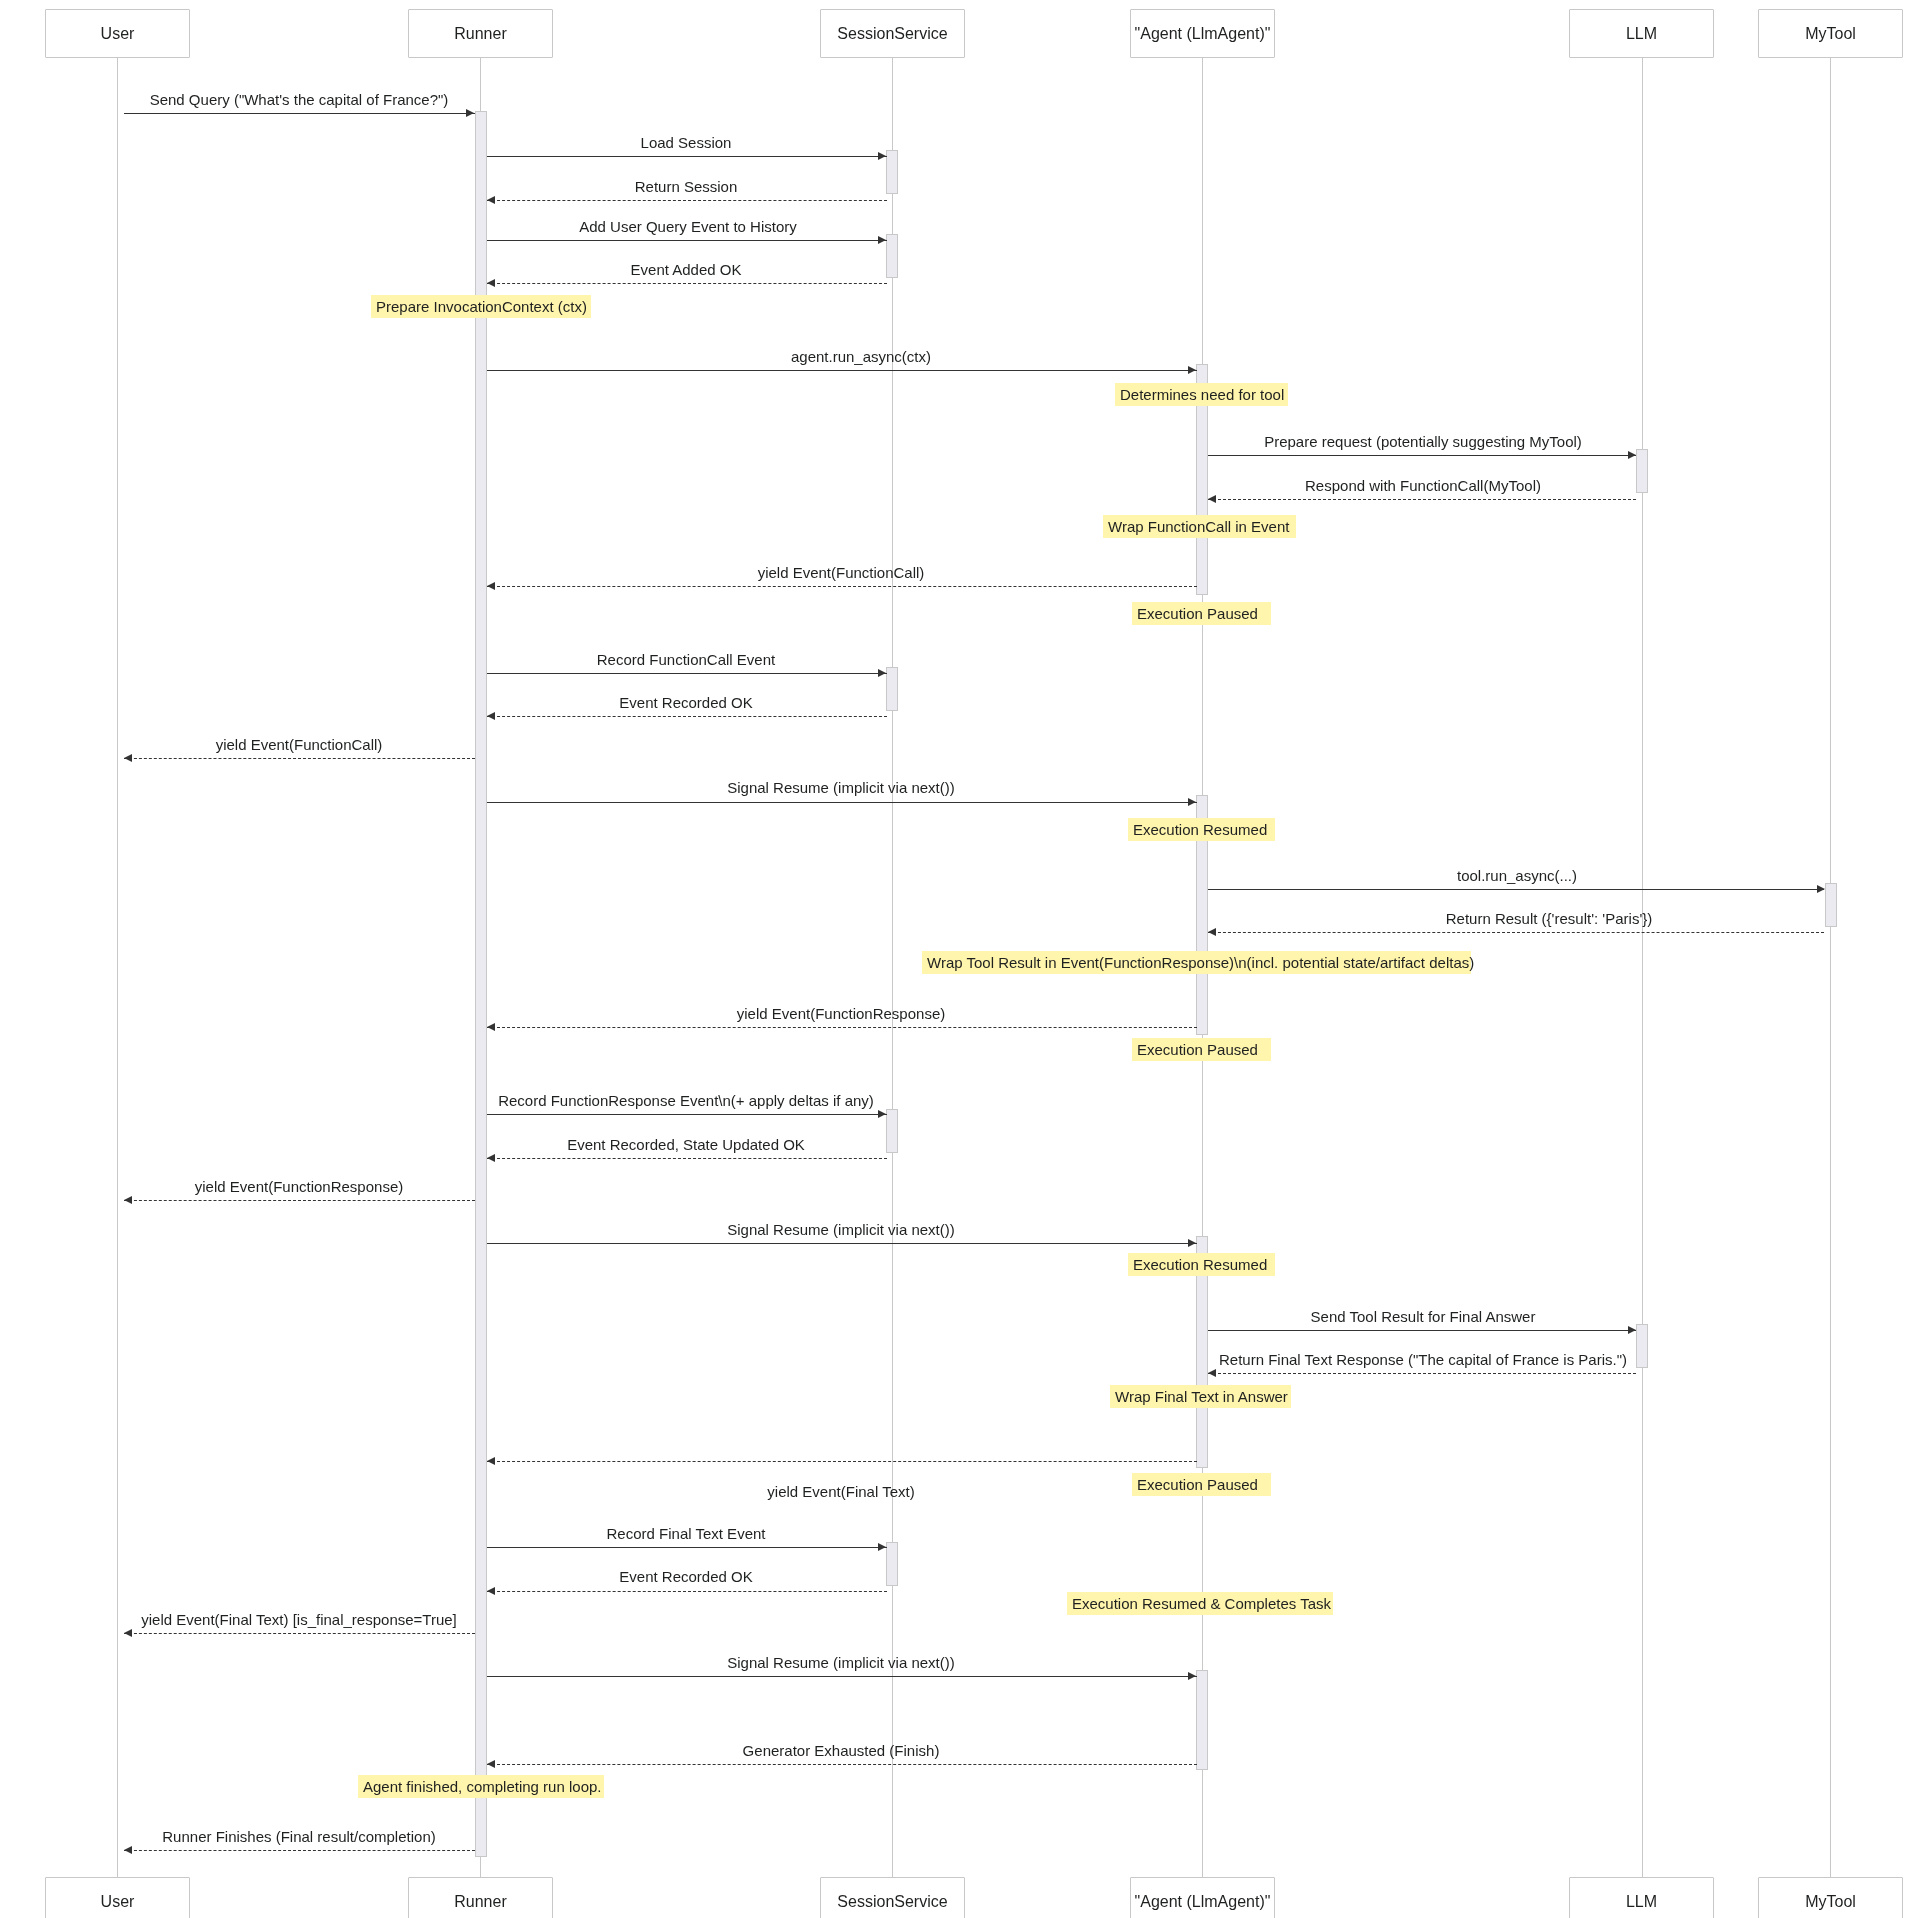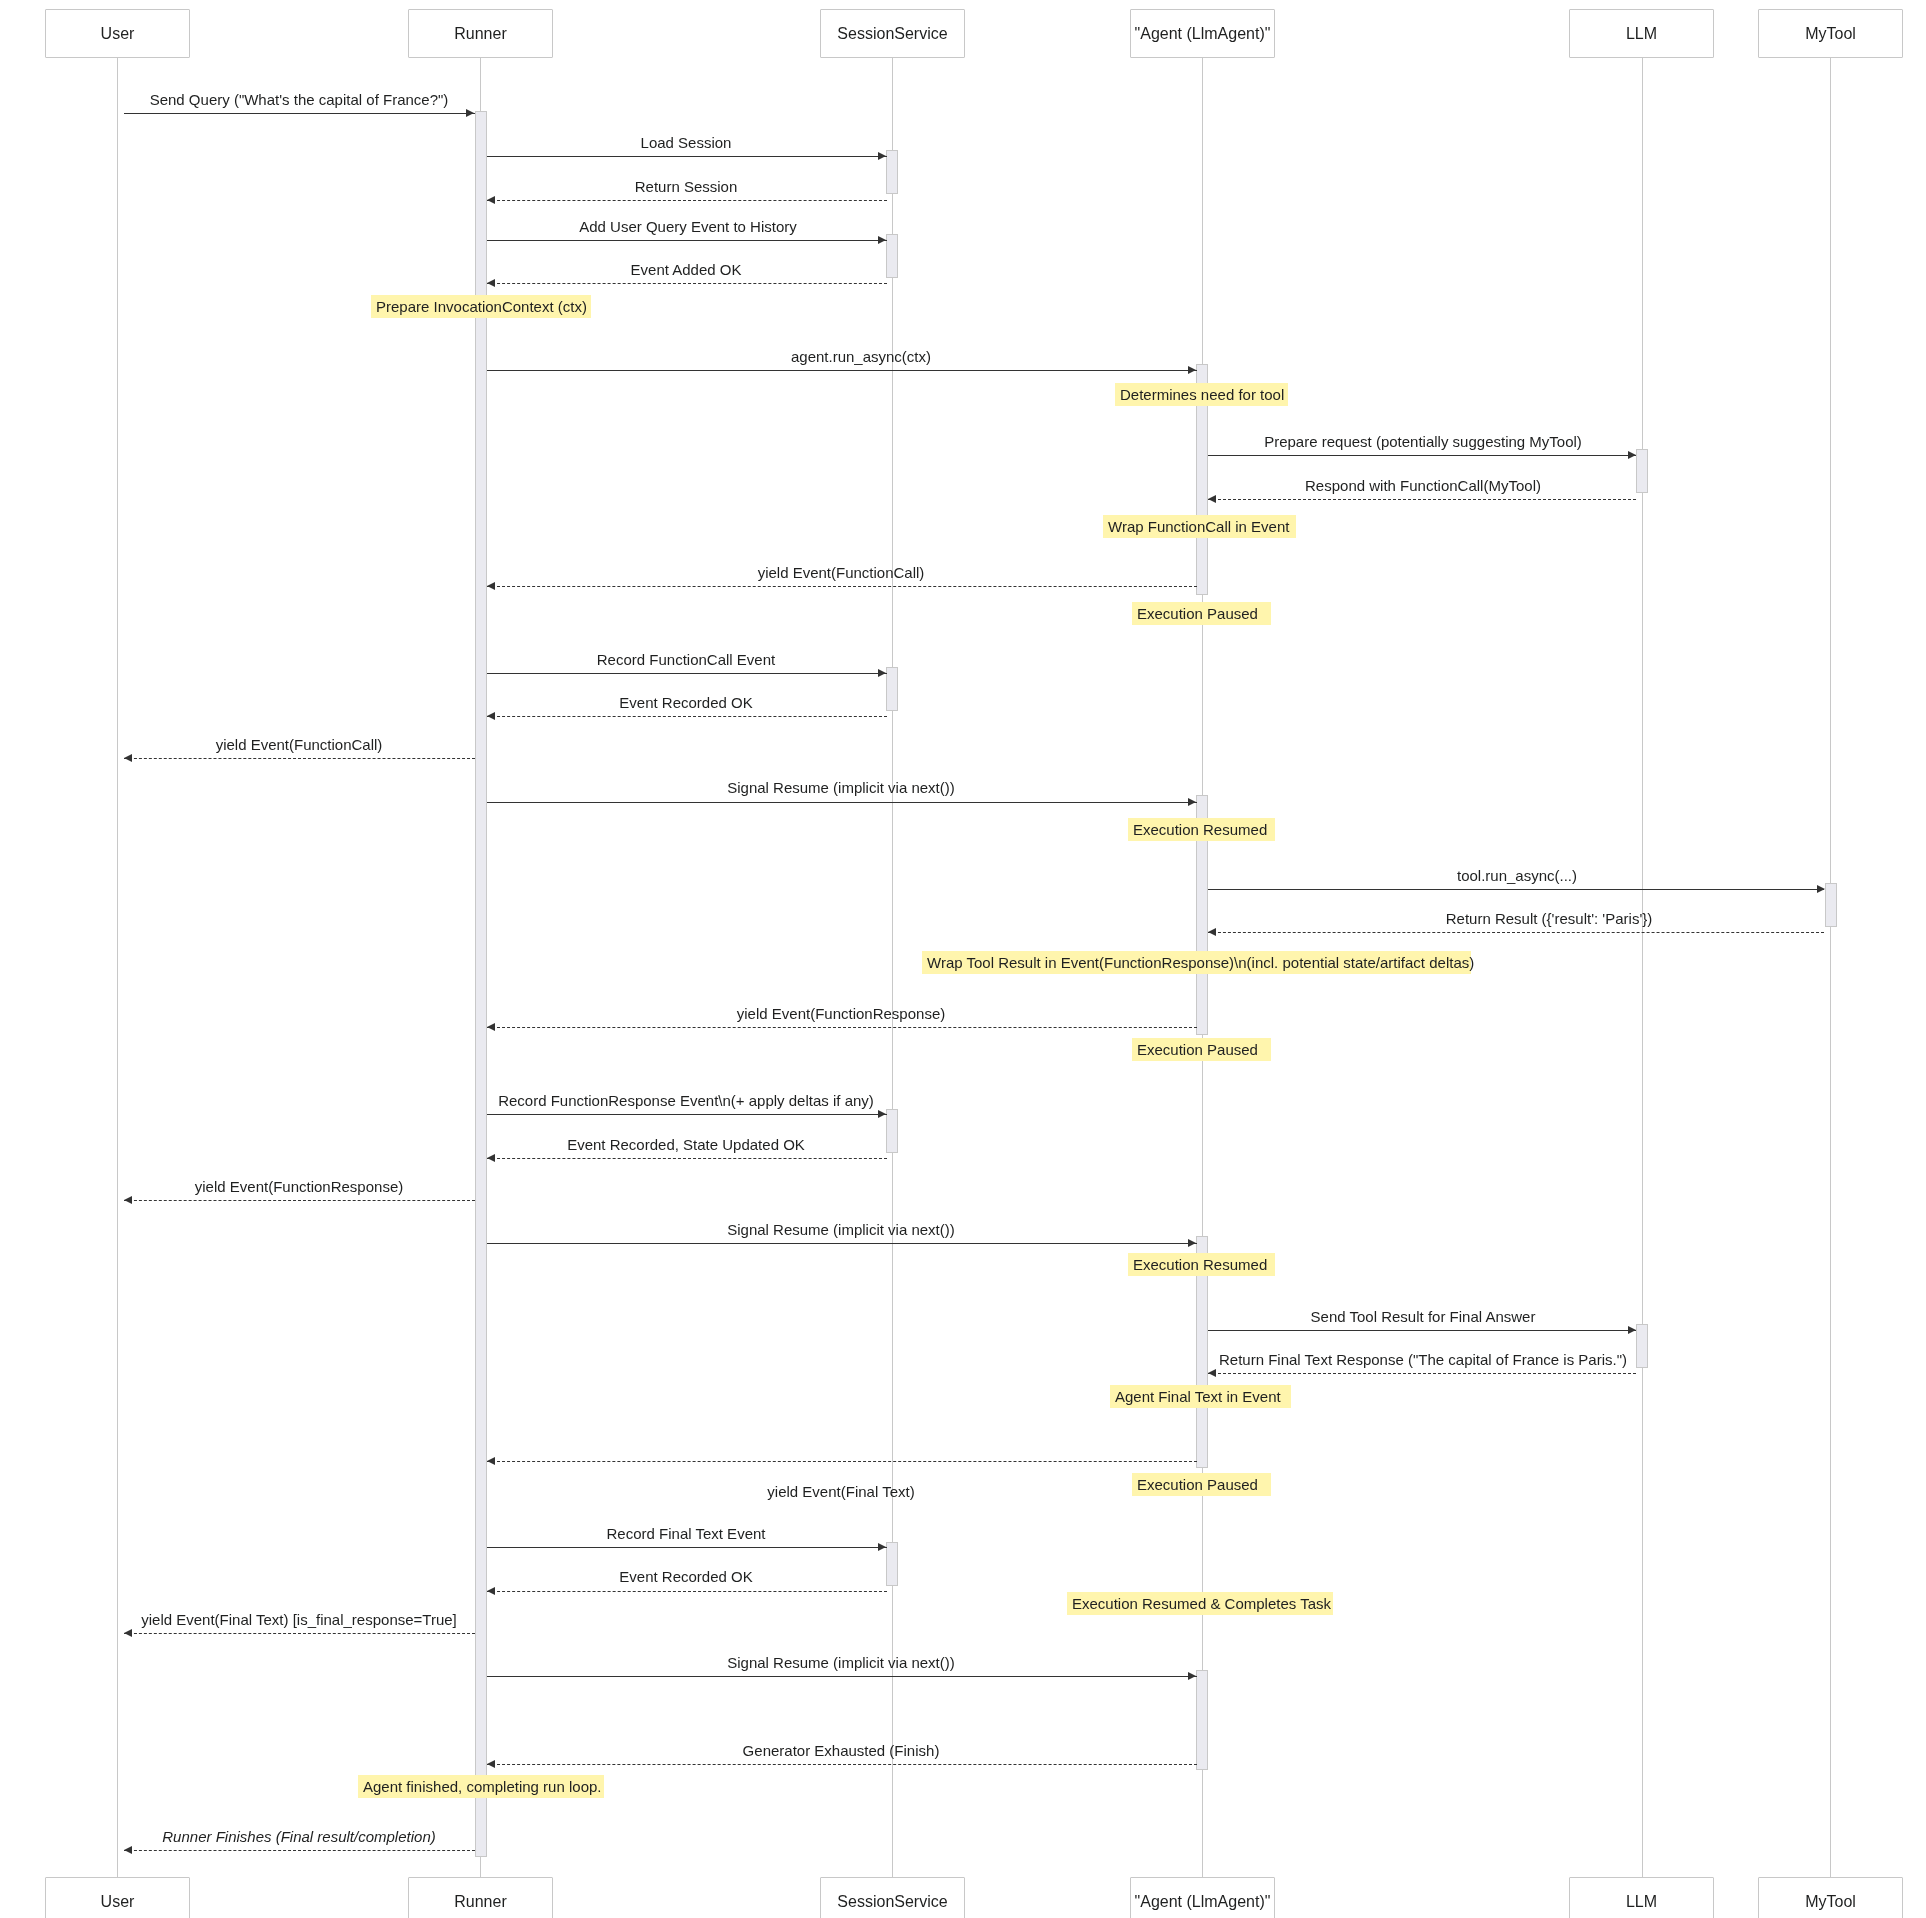--- a/index.html
+++ b/index.html
@@ -224,27 +224,27 @@
     <div class="arrowhead left" style="top: 1629px; left: 124px;"></div>
     <div class="msg-label" style="left: 299px; top: 1611px;">yield Event(Final Text) [is_final_response=True]</div>
     <div class="msg-line" style="left: 487px; top: 1676px; width: 710px;"></div>
     <div class="arrowhead right" style="top: 1672px; left: 1188px;"></div>
     <div class="msg-label" style="left: 841px; top: 1654px;">Signal Resume (implicit via next())</div>
     <div class="msg-line dashed" style="left: 487px; top: 1764px; width: 710px;"></div>
     <div class="arrowhead left" style="top: 1760px; left: 487px;"></div>
     <div class="msg-label" style="left: 841px; top: 1742px;">Generator Exhausted (Finish)</div>
     <div class="msg-line dashed" style="left: 124px; top: 1850px; width: 351px;"></div>
     <div class="arrowhead left" style="top: 1846px; left: 124px;"></div>
-    <div class="msg-label" style="left: 299px; top: 1828px; font-style: italic;">Runner Finishes (Final result/completion)</div>
+    <div class="msg-label" style="left: 299px; top: 1828px;">Runner Finishes (Final result/completion)</div>
     <div class="note" style="left: 371px; top: 295px; width: 220px;">Prepare InvocationContext (ctx)</div>
     <div class="note" style="left: 1115px; top: 383px; width: 173px;">Determines need for tool</div>
     <div class="note" style="left: 1103px; top: 515px; width: 193px;">Wrap FunctionCall in Event</div>
     <div class="note" style="left: 1132px; top: 602px; width: 139px;">Execution Paused</div>
     <div class="note" style="left: 1128px; top: 818px; width: 147px;">Execution Resumed</div>
     <div class="note" style="left: 922px; top: 951px; width: 549px;">Wrap Tool Result in Event(FunctionResponse)\n(incl. potential state/artifact deltas)</div>
     <div class="note" style="left: 1132px; top: 1038px; width: 139px;">Execution Paused</div>
     <div class="note" style="left: 1128px; top: 1253px; width: 147px;">Execution Resumed</div>
-    <div class="note" style="left: 1110px; top: 1385px; width: 181px;">Agent Final Text in Event</div>
+    <div class="note" style="left: 1110px; top: 1385px; width: 181px;">Wrap Final Text in Answer</div>
     <div class="note" style="left: 1132px; top: 1473px; width: 139px;">Execution Paused</div>
     <div class="note" style="left: 1067px; top: 1592px; width: 266px;">Execution Resumed &amp; Completes Task</div>
     <div class="note" style="left: 358px; top: 1775px; width: 246px;">Agent finished, completing run loop.</div>
   </div>
 
 
 </body></html>

